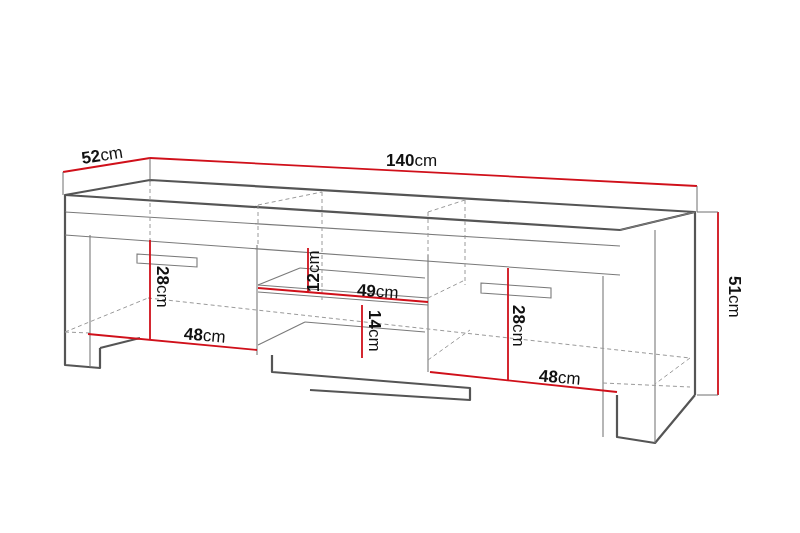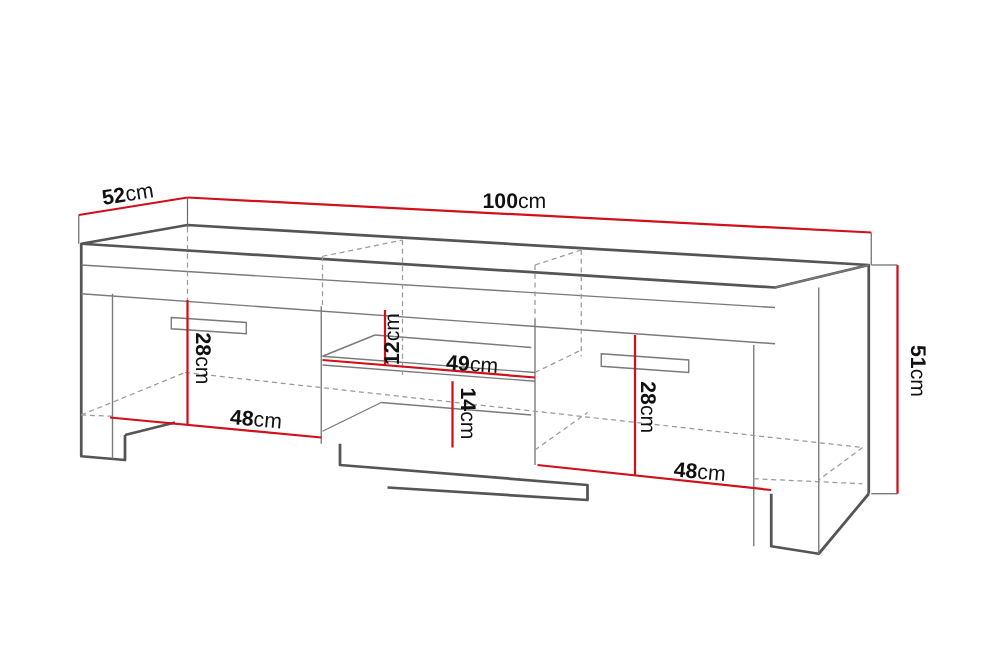--- a/index.html
+++ b/index.html
@@ -100,21 +100,21 @@
       <line x1="258" y1="288" x2="428" y2="302" class="dim"></line>
       <line x1="362" y1="305" x2="362" y2="358" class="dim"></line>
 
       <line x1="508" y1="268" x2="508" y2="380" class="dim"></line>
       <line x1="430" y1="372" x2="617" y2="392" class="dim"></line>
     </g>
   </svg>
 
   <div class="lbl" style="left:83px; top:150px; transform: rotate(-9deg); transform-origin: 0 100%;"><b>52</b><span class="unit">cm</span></div>
 
-  <div class="lbl" style="left:386px; top:152px;"><b>100</b><span class="unit">cm</span></div>
+  <div class="lbl" style="left:386px; top:152px;"><b>140</b><span class="unit">cm</span></div>
 
   <div class="lbl rot90" style="left:743px; top:276px;"><b>51</b><span class="unit">cm</span></div>
 
   <div class="lbl rot90" style="left:171px; top:266px;"><b>28</b><span class="unit">cm</span></div>
 
   <div class="lbl" style="left:184px; top:327px; transform: rotate(5deg);"><b>48</b><span class="unit">cm</span></div>
 
   <div class="lbl" style="left:305px; top:292px; transform-origin: 0 0; transform: rotate(-90deg);"><b>12</b><span class="unit">cm</span></div>
 
   <div class="lbl" style="left:357px; top:283px; transform: rotate(4deg);"><b>49</b><span class="unit">cm</span></div>

